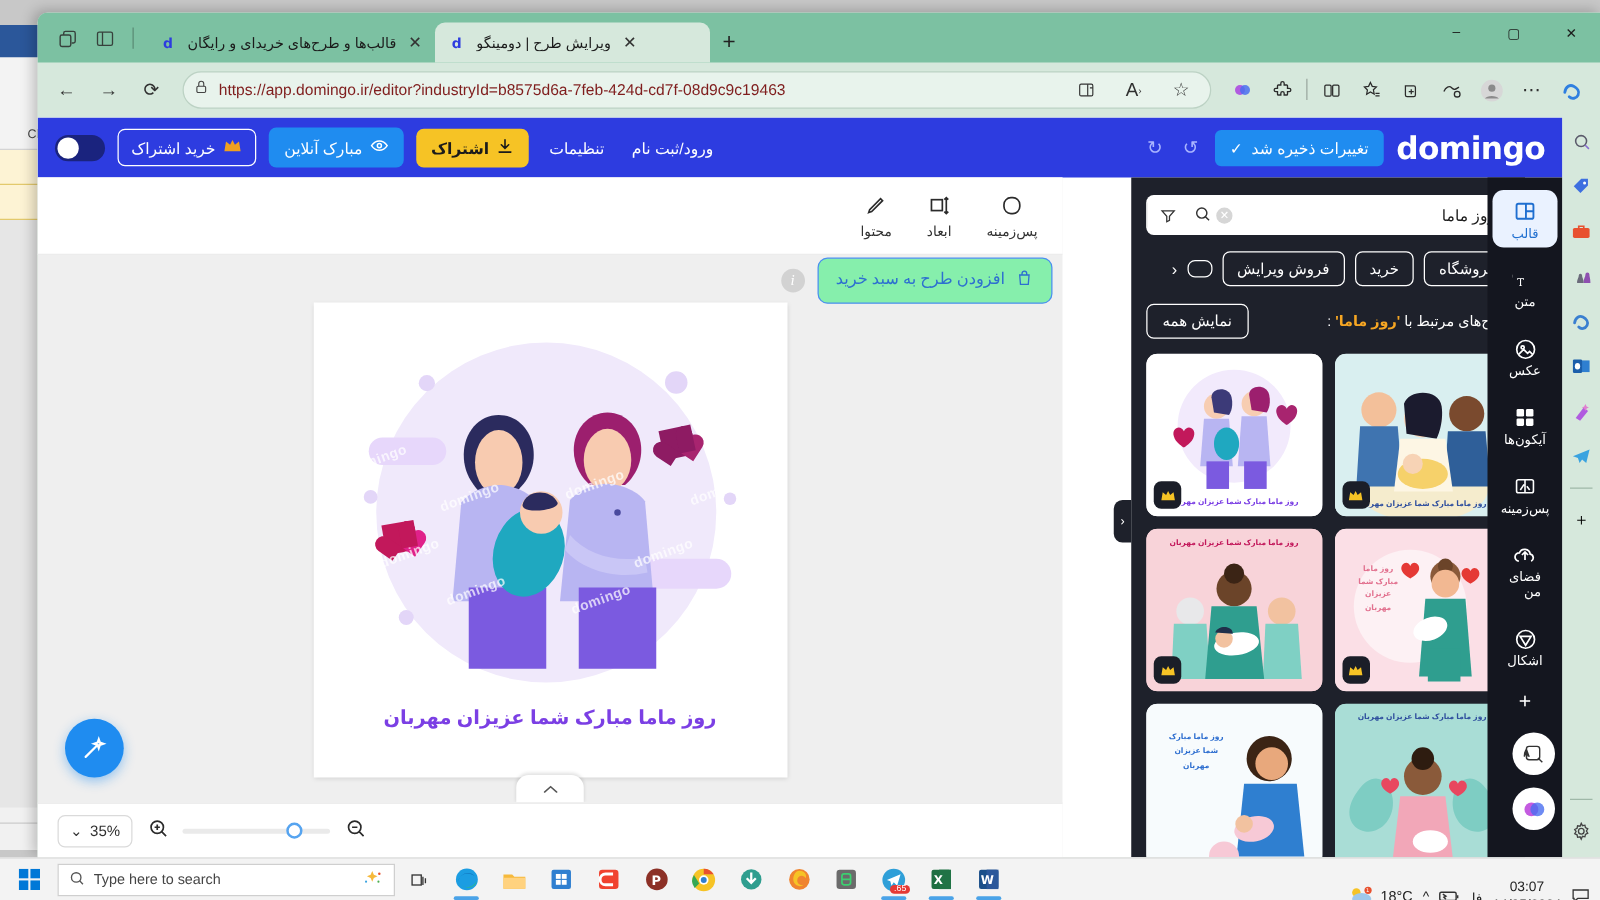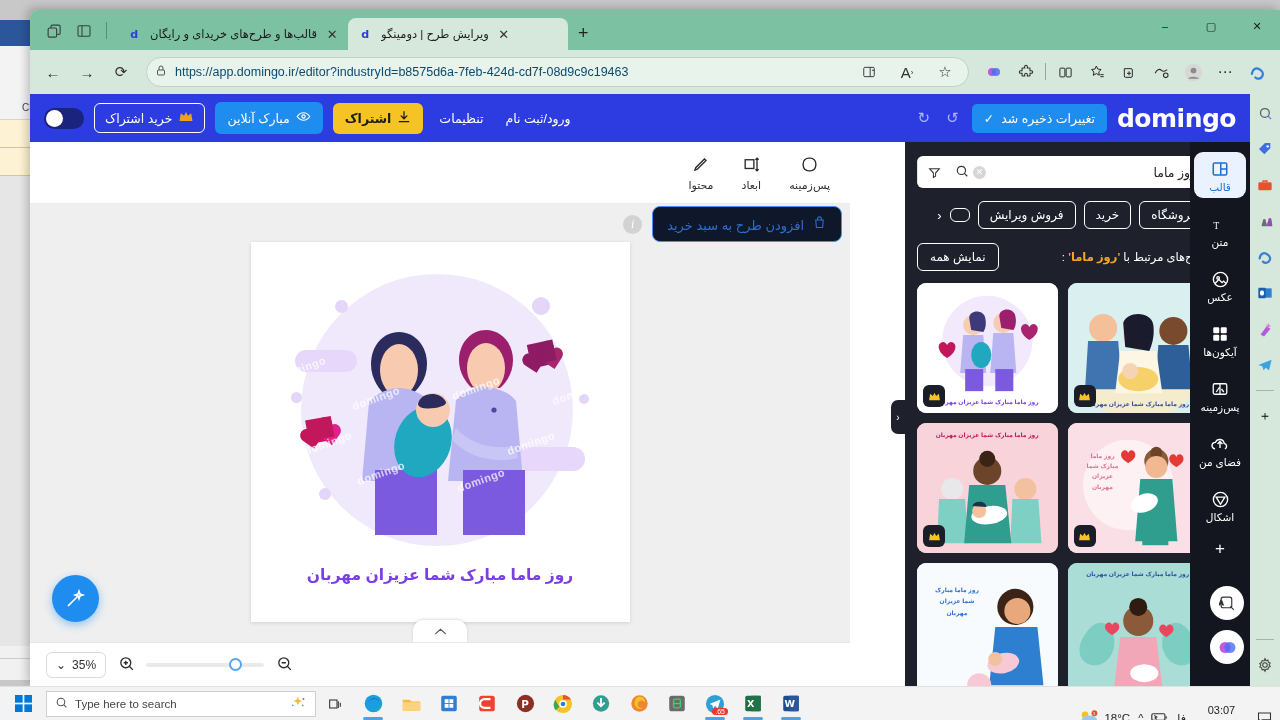--- a/index.html
+++ b/index.html
@@ -38,21 +38,21 @@
   .tab-fav { width: 16px; height: 16px; flex: none; display:flex; align-items:center; justify-content:center; }
   .tab-title { white-space: nowrap; overflow: hidden; text-overflow: ellipsis; direction: rtl; }
   .tab-close { font-size: 13px; color: #333; width: 16px; text-align: center; }
   .newtab { font-size: 18px; color: #222; padding: 0 10px 6px; }
   .wincontrols { position: absolute; right: 0; top: 0; display: flex; }
   .wc { width: 46px; height: 32px; display: flex; align-items: center; justify-content: center; font-size: 11px; color: #1b1b1b; }
 
   .navbar { height: 44px; background: #d6e8dc; display: flex; align-items: center; gap: 4px; padding: 0 8px; }
   .nav-ico { width: 30px; height: 30px; border-radius: 15px; display: flex; align-items: center; justify-content: center; color: #303030; font-size: 15px; flex: none; }
   .omnibox { flex: 1; height: 30px; background: #e8f3ec; border: 1px solid #bcd2c4; border-radius: 15px; display: flex; align-items: center; padding: 0 8px; gap: 8px; margin: 0 6px; }
-  .omni-url { font-size: 12.5px; color: #0c4a6e; flex: 1; white-space: nowrap; overflow: hidden; }
+  .omni-url { font-size: 12.5px; color: #7f1d1d; flex: 1; white-space: nowrap; overflow: hidden; }
   .brow-actions { display: flex; align-items: center; gap: 2px; }
 
   
   .page { position: absolute; left: 0; top: 84px; width: 1220px; height: 592px; background: #fff; overflow: hidden; direction: rtl; }
   .edge-rail { position: absolute; right: 0; top: 84px; width: 30px; height: 592px; background: #d6e8dc; display: flex; flex-direction: column; align-items: center; padding-top: 8px; gap: 14px; }
   .rail-ico { width: 22px; height: 22px; display: flex; align-items: center; justify-content: center; font-size: 13px; }
   .rail-sep { width: 18px; height: 1px; background: #9fb8a8; }
 
   
   .app-header { height: 48px; background: #2d3ce0; display: flex; align-items: center; padding: 0 14px; gap: 10px; }
@@ -68,21 +68,21 @@
   .dl-btn { background: #f6c325; color: #1b1b1b; border-radius: 6px; font-size: 12.5px; font-weight: 600; padding: 7px 12px; display: flex; align-items: center; gap: 6px; }
   .hdr-link { color: #fff; font-size: 12.5px; padding: 0 6px; }
 
   
   .editor-wrap { position: absolute; right: 0; top: 48px; left: 0; height: 544px; display: flex; direction: rtl; }
   .canvas-col { position: absolute; left: 0; top: 0; width: 820px; height: 544px; background: #efefef; }
   .tools { height: 62px; background: #fff; display: flex; align-items: center; padding: 0 20px; gap: 28px; direction: rtl; border-bottom: 1px solid #ececec; }
   .tool { display: flex; flex-direction: column; align-items: center; gap: 3px; font-size: 11px; color: #303030; }
   .tool .t-ico { height: 22px; display: flex; align-items: center; }
   .cart-row { position: absolute; right: 0; top: 64px; width: 820px; display: flex; align-items: center; justify-content: flex-start; gap: 10px; padding: 0 8px 0 14px; direction: rtl; }
-  .cart-btn { border: 1px solid #4a8ff0; color: #2d6fd0; border-radius: 8px; font-size: 13px; padding: 8px 14px; display: flex; align-items: flex-end; gap: 8px; background: #0f172a; }
+  .cart-btn { border: 1px solid #4a8ff0; color: #2d6fd0; border-radius: 8px; font-size: 13px; padding: 8px 14px; display: flex; align-items: flex-start; gap: 8px; background: #86efac; font-family: Liberation Serif, serif; }
   .info-btn { width: 19px; height: 19px; border-radius: 50%; background: #d2d2d2; color: #fff; font-size: 12px; font-family: "Liberation Serif", serif; font-style: italic; display: flex; align-items: center; justify-content: center; }
   .canvas-stage { position: absolute; left: 0; top: 100px; width: 820px; height: 400px; display: flex; align-items: flex-start; justify-content: center; }
   .artboard { width: 379px; height: 380px; background: #fff; position: relative; overflow: hidden; box-shadow: 0 1px 4px rgba(0,0,0,.13); }
   .art-scene { position: absolute; left: 0; top: 0; width: 379px; height: 310px; }
   .art-circle { position: absolute; left: 50px; top: 32px; width: 272px; height: 272px; border-radius: 50%; background: #f0e9fb; }
   .art-title { position: absolute; bottom: 38px; left: 0; width: 100%; text-align: center; color: #7b3fe4; font-size: 15.5px; font-weight: 700; direction: rtl; }
   .heart { position: absolute; width: 26px; height: 24px; }
   .heart:before, .heart:after { content: ""; position: absolute; width: 13px; height: 21px; border-radius: 13px 13px 0 0; background: inherit; }
   .cloud { position: absolute; background: #e7d7fb; border-radius: 20px; }
   .dot { position: absolute; border-radius: 50%; background: #e3d6f8; }
@@ -112,21 +112,21 @@
   .related-label .hl { color: #f6a623; font-weight: 700; }
   .showall { border: 1px solid #fff; border-radius: 6px; color: #fff; font-size: 12px; padding: 6px 12px; }
   .grid { display: grid; grid-template-columns: 1fr 1fr; gap: 10px; padding: 12px; direction: rtl; }
   .card { position: relative; height: 130px; border-radius: 9px; overflow: hidden; }
   .crown { position: absolute; left: 6px; bottom: 6px; width: 22px; height: 22px; border-radius: 6px; background: #1b1e28; color: #f6c325; display: flex; align-items: center; justify-content: center; font-size: 12px; }
   .card-cap { position: absolute; width: 100%; text-align: center; font-size: 6px; font-weight: 700; direction: rtl; }
   .panel-handle { position: absolute; right: 345px; top: 258px; width: 14px; height: 34px; background: #1e212b; border-radius: 7px 0 0 7px; color: #fff; display: flex; align-items: center; justify-content: center; font-size: 10px; }
 
   
   .app-rail { position: absolute; right: 0; top: 0; width: 60px; height: 544px; background: #14161f; display: flex; flex-direction: column; align-items: center; padding-top: 10px; gap: 9px; }
-  .rail-item { width: 52px; border-radius: 9px; display: flex; flex-direction: column; align-items: center; gap: 2px; padding: 7px 4px 5px; color: #fff; font-size: 10.5px; }
+  .rail-item { width: 52px; border-radius: 9px; display: flex; flex-direction: column; align-items: center; gap: 2px; padding: 7px 16px 5px; color: #fff; font-size: 10.5px; }
   .rail-item.active { background: #eaf2ff; color: #1f6fd0; }
   .rail-item .r-ico { font-size: 16px; height: 20px; display: flex; align-items: center; }
   .rail-plus { color: #fff; font-size: 17px; margin-top: 2px; }
   .fab-a { position: absolute; right: 6px; bottom: 66px; width: 34px; height: 34px; border-radius: 50%; background: #fff; display: flex; align-items: center; justify-content: center; font-size: 14px; }
   .fab-b { position: absolute; right: 6px; bottom: 22px; width: 34px; height: 34px; border-radius: 50%; background: #fff; display: flex; align-items: center; justify-content: center; font-size: 15px; }
 
   
   .taskbar { position: absolute; left: 0; bottom: 0; width: 1280px; height: 34px; background: #f3f3f3; display: flex; align-items: center; direction: ltr; border-top: 1px solid #e0e0e0; }
   .tb-start { width: 46px; display: flex; align-items: center; justify-content: center; }
   .tb-search { width: 270px; height: 26px; background: #fff; border: 1px solid #cfcfcf; display: flex; align-items: center; gap: 7px; padding: 0 8px; font-size: 11.5px; color: #444; }

